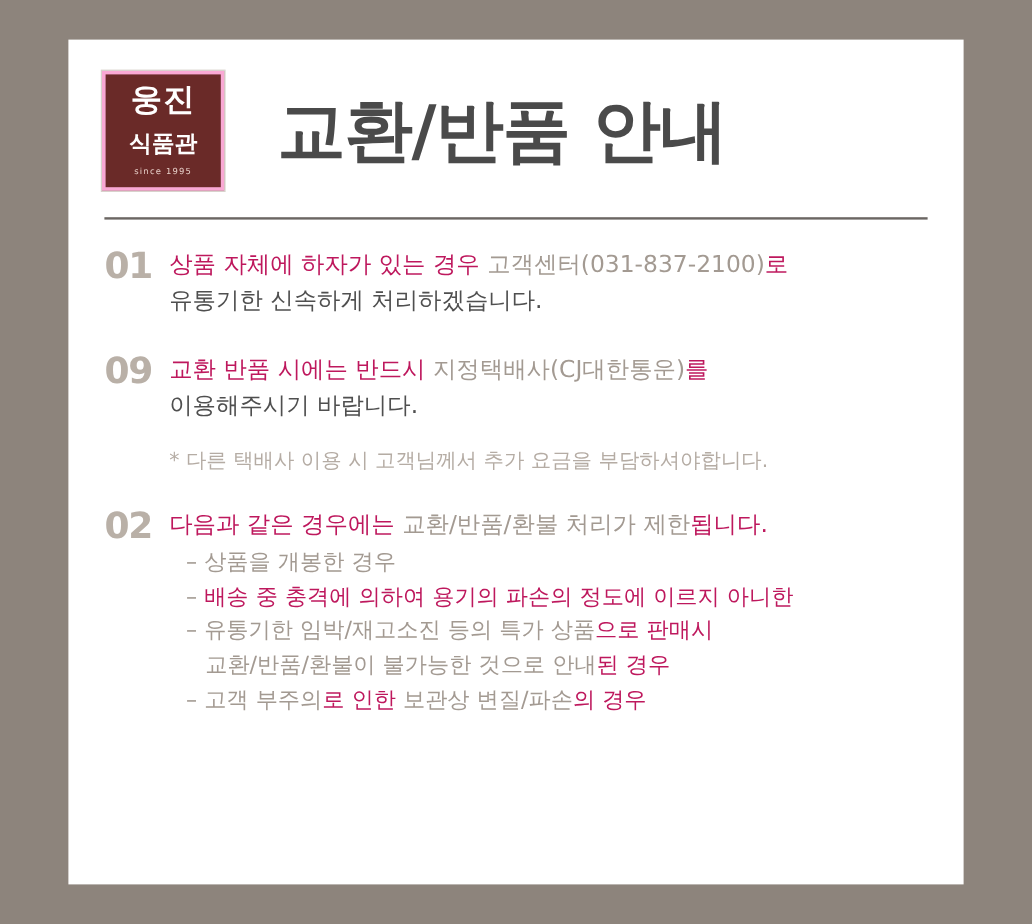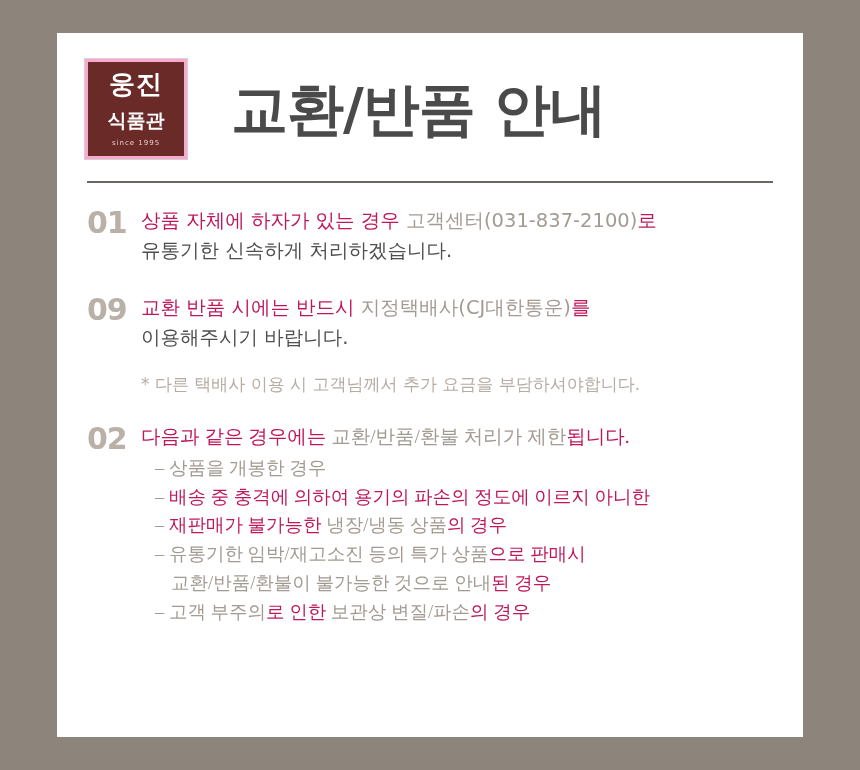--- a/index.html
+++ b/index.html
@@ -120,21 +120,20 @@
   }
   .sub .ln {
     white-space: nowrap;
     margin-bottom: 1px;
   }
   .indent {
     padding-left: 16px;
   }
   .item03 .lines {
     font-size: 19.5px;
-    font-family: Liberation Serif, serif;
   }
   .item03 .sub {
     padding-left: 14px;
   }
 </style>
 </head>
 <body>
 
 <div class="page">
 
@@ -168,21 +167,20 @@
       </div>
     </div>
 
     <div class="item item03">
       <div class="num">02</div>
       <div class="lines">
         <div class="ln"><span class="dark">다음과 같은 경우에는 </span><span class="grey">교환/반품/환불 처리가 제한</span><span class="dark">됩니다.</span></div>
         <div class="sub">
           <div class="ln"><span class="grey">– </span><span class="grey">상품을 개봉한 경우</span></div>
           <div class="ln"><span class="grey">– </span><span class="dark">배송 중 충격에 의하여 용기의 파손의 정도에 이르지 아니한</span></div>
-          <div class="ln"><span class="grey">– </span><span class="dark">재판매가 불가능한 </span><span class="grey">냉장/냉동 상품</span><span class="dark">의 경우</span></div>
           <div class="ln"><span class="grey">– </span><span class="grey">유통기한 임박/재고소진 등의 특가 상품</span><span class="dark">으로 판매시</span></div>
           <div class="ln indent"><span class="grey">교환/반품/환불이 불가능한 것으로 안내</span><span class="dark">된 경우</span></div>
           <div class="ln"><span class="grey">– </span><span class="grey">고객 부주의</span><span class="dark">로 인한 </span><span class="grey">보관상 변질/파손</span><span class="dark">의 경우</span></div>
         </div>
       </div>
     </div>
 
   </div>
 </div>
 

